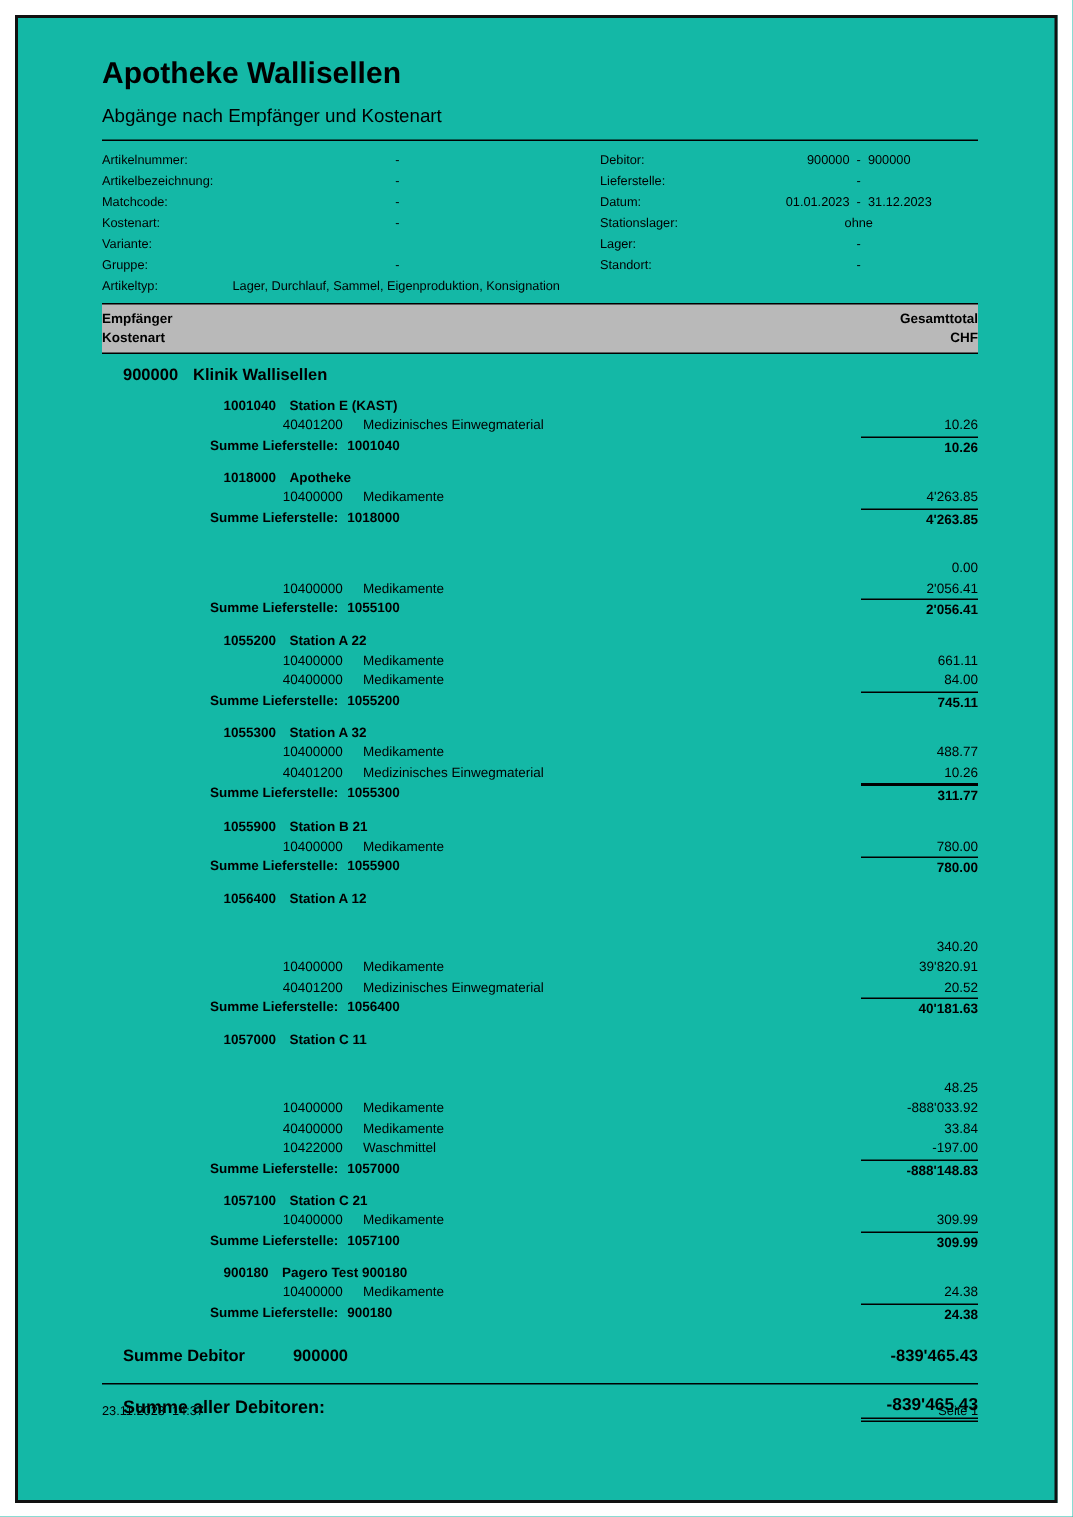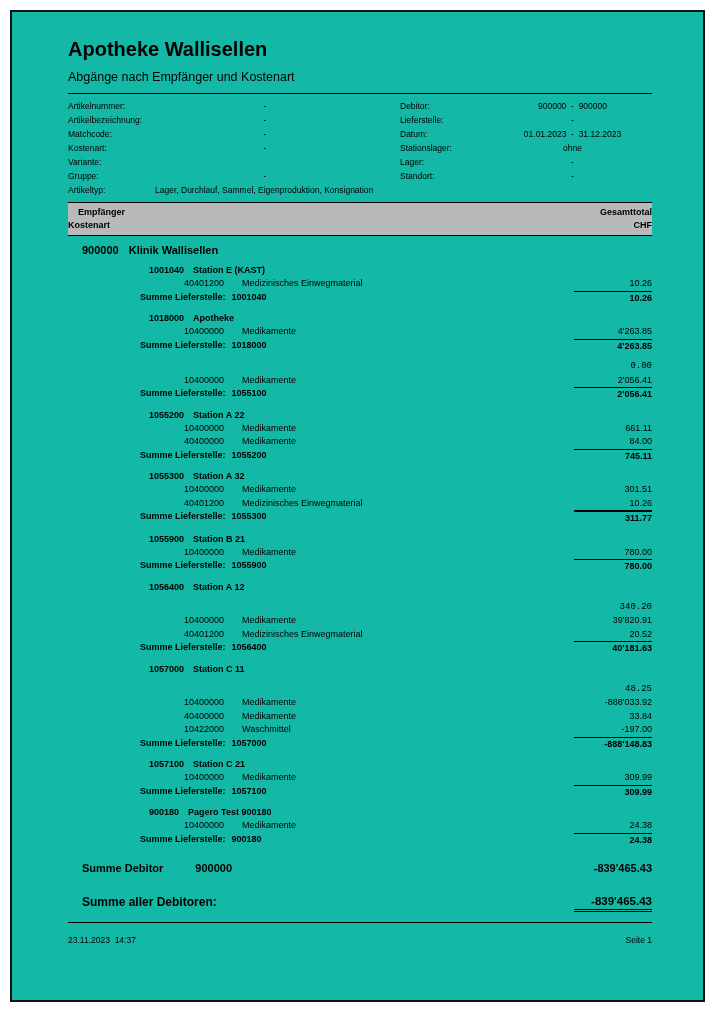--- a/index.html
+++ b/index.html
@@ -24,34 +24,34 @@
   .f-col-left .f-label{width:87px;}
   .f-col-right .f-label{width:105px;}
   .f-value{white-space:pre;text-align:center;}
   .f-col-left .f-value{width:220px;}
   .f-col-right .f-value{width:135px;}
   .f-value.wide{width:auto;text-align:left;}
 
   
   .band{margin-top:5px;background:#b9b9b9;border-top:1px solid #000;border-bottom:1px solid #000;padding:3px 0;}
   .band-row{display:flex;justify-content:space-between;font-weight:bold;font-size:9px;line-height:13px;}
-  .band-empf{padding-left:10px;}
+  .band-empf{}
   .band-kost{}
 
   
   .group-header{margin-top:7px;font-size:11px;font-weight:bold;line-height:14px;}
   .g-code{margin-left:14px;}
   .g-name{margin-left:10px;}
 
   .section{margin-top:7px;}
   .ls-header{margin-left:81px;font-size:9px;font-weight:bold;line-height:13px;}
   .ls-name{margin-left:9px;}
   .krow{display:flex;font-size:9px;line-height:13.5px;}
-  .krow.gap{margin-top:7px;font-family:Liberation Mono, monospace;}
-  .knum{margin-left:116px;width:49px;text-align:left;flex:none;}
+  .krow.gap{margin-top:19px;}
+  .knum{margin-left:116px;width:49px;text-align:center;flex:none;}
   .klabel{margin-left:9px;flex:1;}
   .kval{width:78px;text-align:right;flex:none;}
   .ls-sum{display:flex;font-size:9px;font-weight:bold;line-height:13.5px;}
   .sum-lbl{margin-left:72px;}
   .sum-code{margin-left:6px;flex:1;}
   .sum-val{width:78px;text-align:right;border-top:1px solid #000;flex:none;}
   .sum-val.thick{border-top-width:2px;}
 
   .debitor-total{display:flex;margin-top:14px;font-size:11px;font-weight:bold;line-height:14px;}
   .dt-label{margin-left:14px;}
@@ -211,21 +211,21 @@
             <span class="sum-lbl">Summe Lieferstelle:</span>
             <span class="sum-code">1055200</span>
             <span class="sum-val">745.11</span>
           </div>
         </div>
         <div class="section">
           <div class="ls-header"><span class="ls-code">1055300</span><span class="ls-name">Station A 32</span></div>
           <div class="krow">
             <span class="knum">10400000</span>
             <span class="klabel">Medikamente</span>
-            <span class="kval">301.51</span>
+            <span class="kval">488.77</span>
           </div>
           <div class="krow">
             <span class="knum">40401200</span>
             <span class="klabel">Medizinisches Einwegmaterial</span>
             <span class="kval">10.26</span>
           </div>
           <div class="ls-sum">
             <span class="sum-lbl">Summe Lieferstelle:</span>
             <span class="sum-code">1055300</span>
             <span class="sum-val thick">311.77</span>

